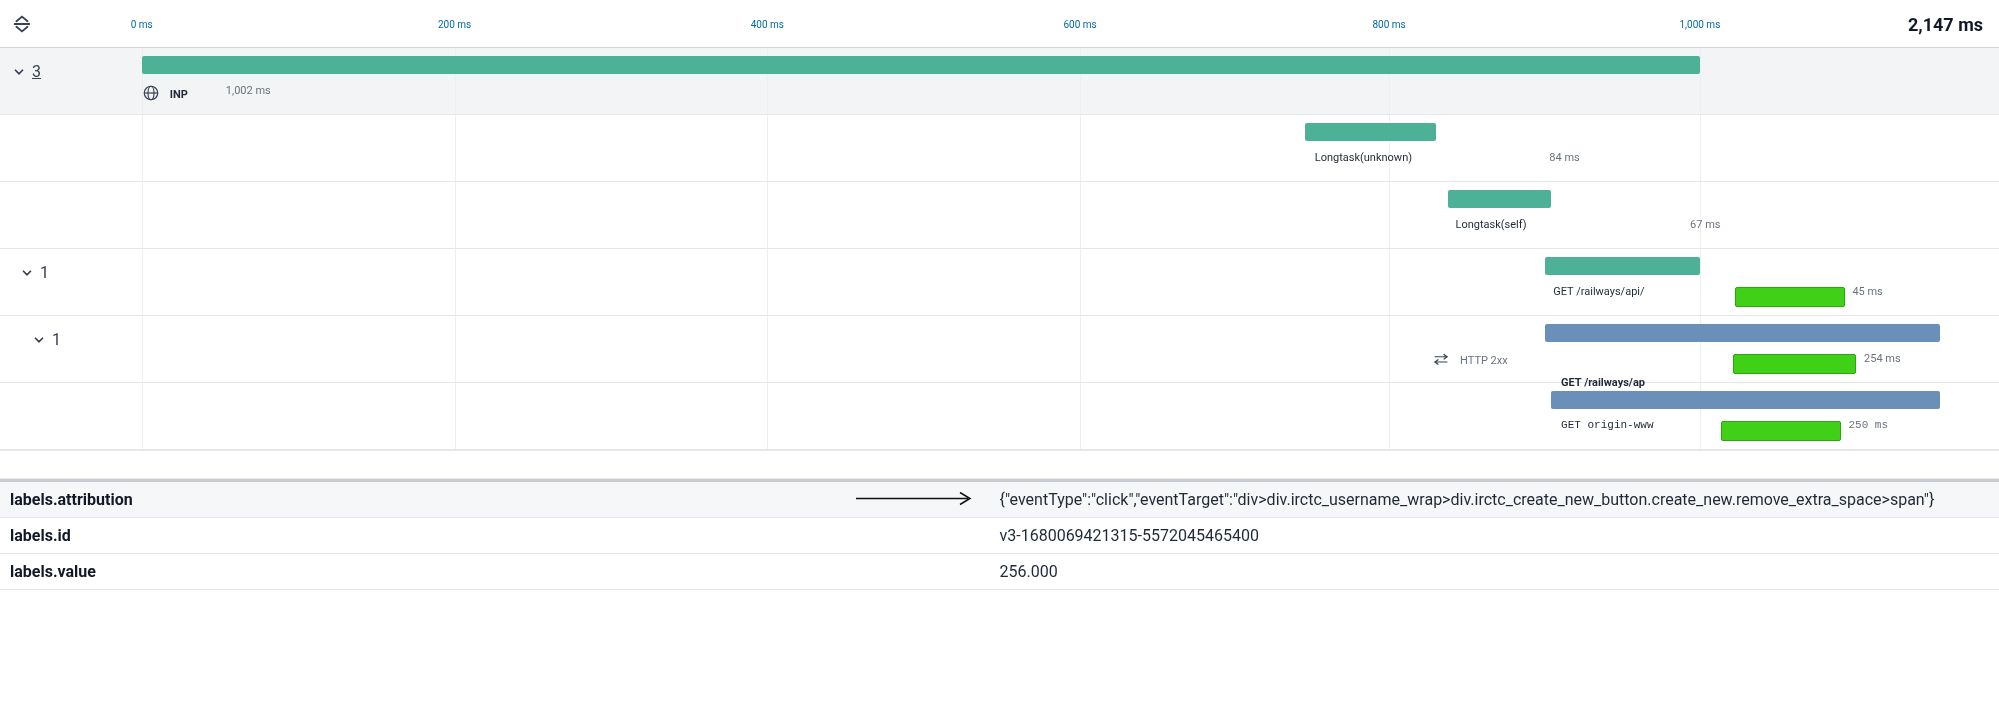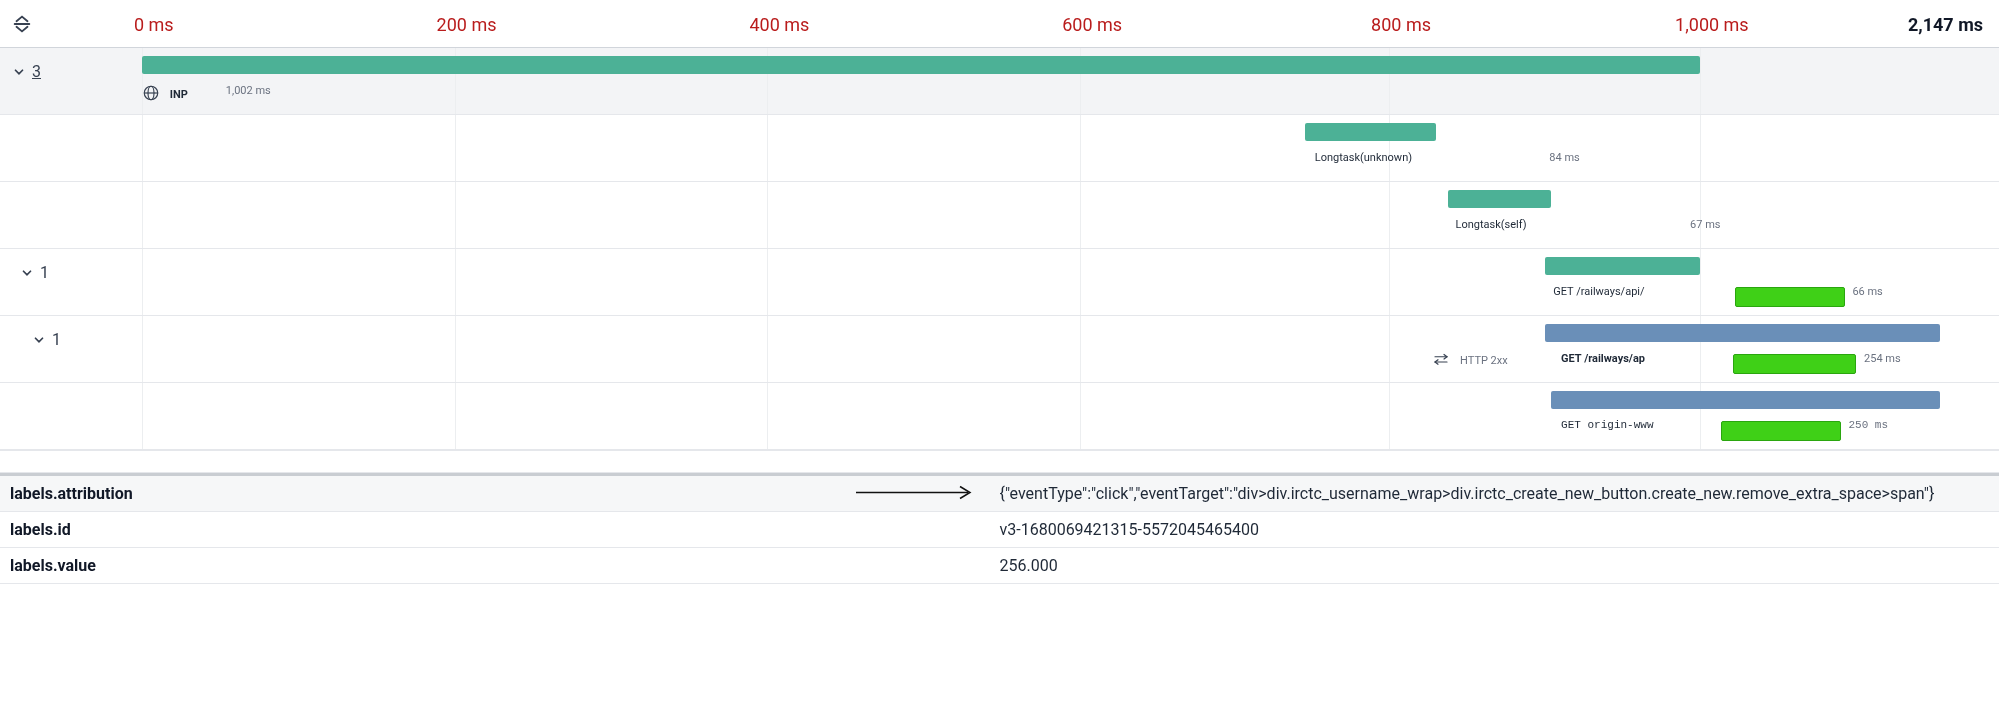--- a/index.html
+++ b/index.html
@@ -30,24 +30,23 @@
   }
   .ruler-track {
     position: relative;
     flex: 1;
     height: 100%;
   }
   .tick {
     position: absolute;
     top: 50%;
     transform: translate(-50%, -50%);
-    color: #b91c1c;
-    font-size: 18px;
+    color: #0369a1;
+    font-size: 10px;
     white-space: nowrap;
-    margin-left: 12px;
   }
   .end-time {
     position: absolute;
     right: 16px;
     top: 50%;
     transform: translateY(-50%);
     font-weight: 700;
     font-size: 18px;
     color: #111827;
   }
@@ -121,21 +120,21 @@
     white-space: nowrap;
   }
   .muted { color: #6b7280; }
   .bold  { font-weight: 700; }
 
   .globe-icon svg { width: 18px; height: 18px; }
   .http-arrow svg { width: 18px; height: 14px; }
 
   
   .details {
-    margin-top: 22px;
+    margin-top: 28px;
     border-top: 3px solid #c9cdd2;
     box-shadow: 0 -1px 0 #e5e7eb;
   }
   .details-row {
     display: flex;
     border-bottom: 1px solid #e5e7eb;
     padding: 8px 10px;
     font-size: 16px;
   }
   .details-row:nth-child(1) { background: #f6f7f8; }
@@ -270,21 +269,21 @@
         <div class="grid" style="left:53%"></div>
         <div class="grid" style="left:68.8%"></div>
         <div class="grid" style="left:84.7%"></div>
         <div class="bar green" style="left: 76.8%; width: 7.9%;"></div>
         <div class="subrow">
           <div class="label-line" style="left: 77.2%;">
             <span>GET /railways/api/</span>
           </div>
           <div class="bar lime" style="left: 86.5%; width: 5.6%; top: 2px; height: 20px;"></div>
           <div class="label-line" style="left: 92.5%;">
-            <span class="muted">66 ms</span>
+            <span class="muted">45 ms</span>
           </div>
         </div>
       </div>
     </div>
     <div class="wf-row" style="min-height: 56px;">
       <div class="gutter indent-2">
         <div class="expander">
           <svg viewBox="0 0 16 16" width="14" height="14" fill="none" stroke="currentColor" stroke-width="2" stroke-linecap="round">
             <polyline points="4 6 8 10 12 6"></polyline>
           </svg>
@@ -303,21 +302,21 @@
           <div class="label-line" style="left: 71%;">
             <span class="http-arrow">
     <svg viewBox="0 0 24 16" fill="none" stroke="#374151" stroke-width="1.6" stroke-linecap="round">
       <line x1="4" y1="5" x2="20" y2="5"></line>
                 <polyline points="16 2 20 5 16 8"></polyline>
       <line x1="20" y1="12" x2="4" y2="12"></line>
                 <polyline points="8 9 4 12 8 15"></polyline>
     </svg></span>
             <span class="muted">HTTP 2xx</span>
           </div>
-          <div class="label-line" style="left: 77.6%;">
+          <div class="label-line" style="left: 77.6%; margin-top: 24px;">
             <span class="bold">GET /railways/ap</span>
           </div>
           <div class="bar lime" style="left: 86.4%; width: 6.3%; top: 2px; height: 20px;"></div>
           <div class="label-line" style="left: 93.1%;">
             <span class="muted">254 ms</span>
           </div>
         </div>
       </div>
     </div>
     <div class="wf-row" style="min-height: 56px; font-family: Liberation Mono, monospace;">

